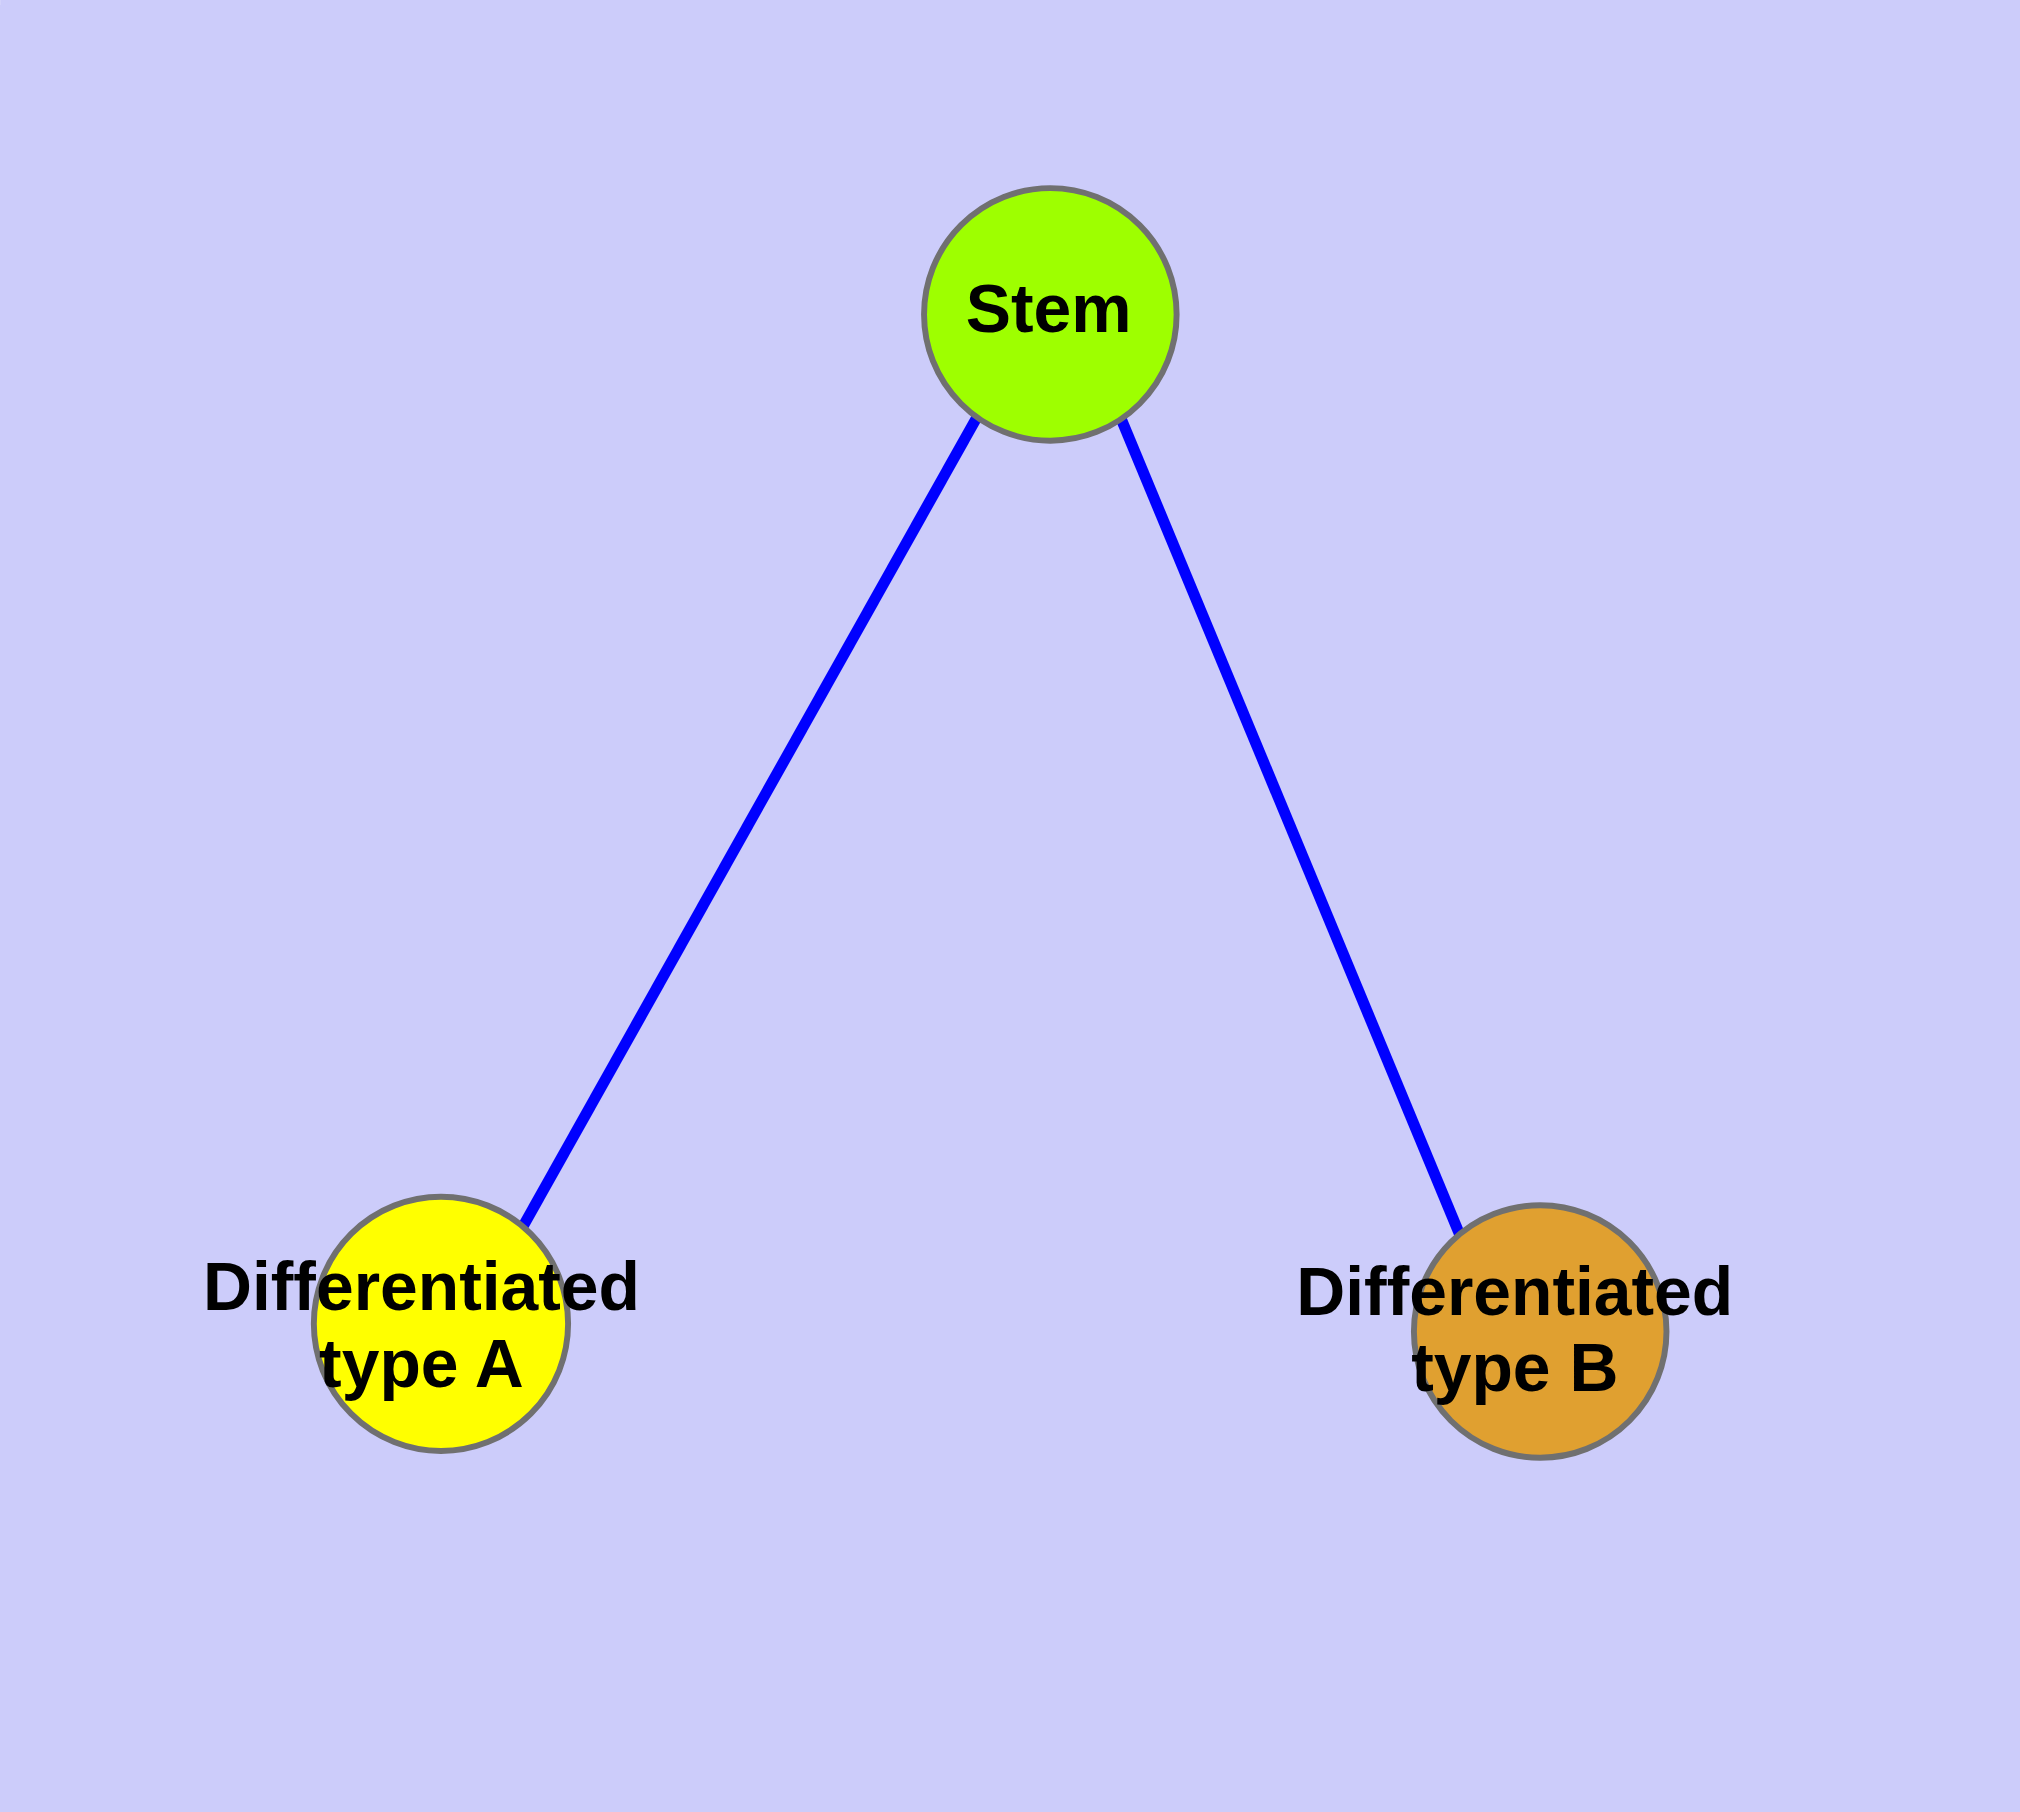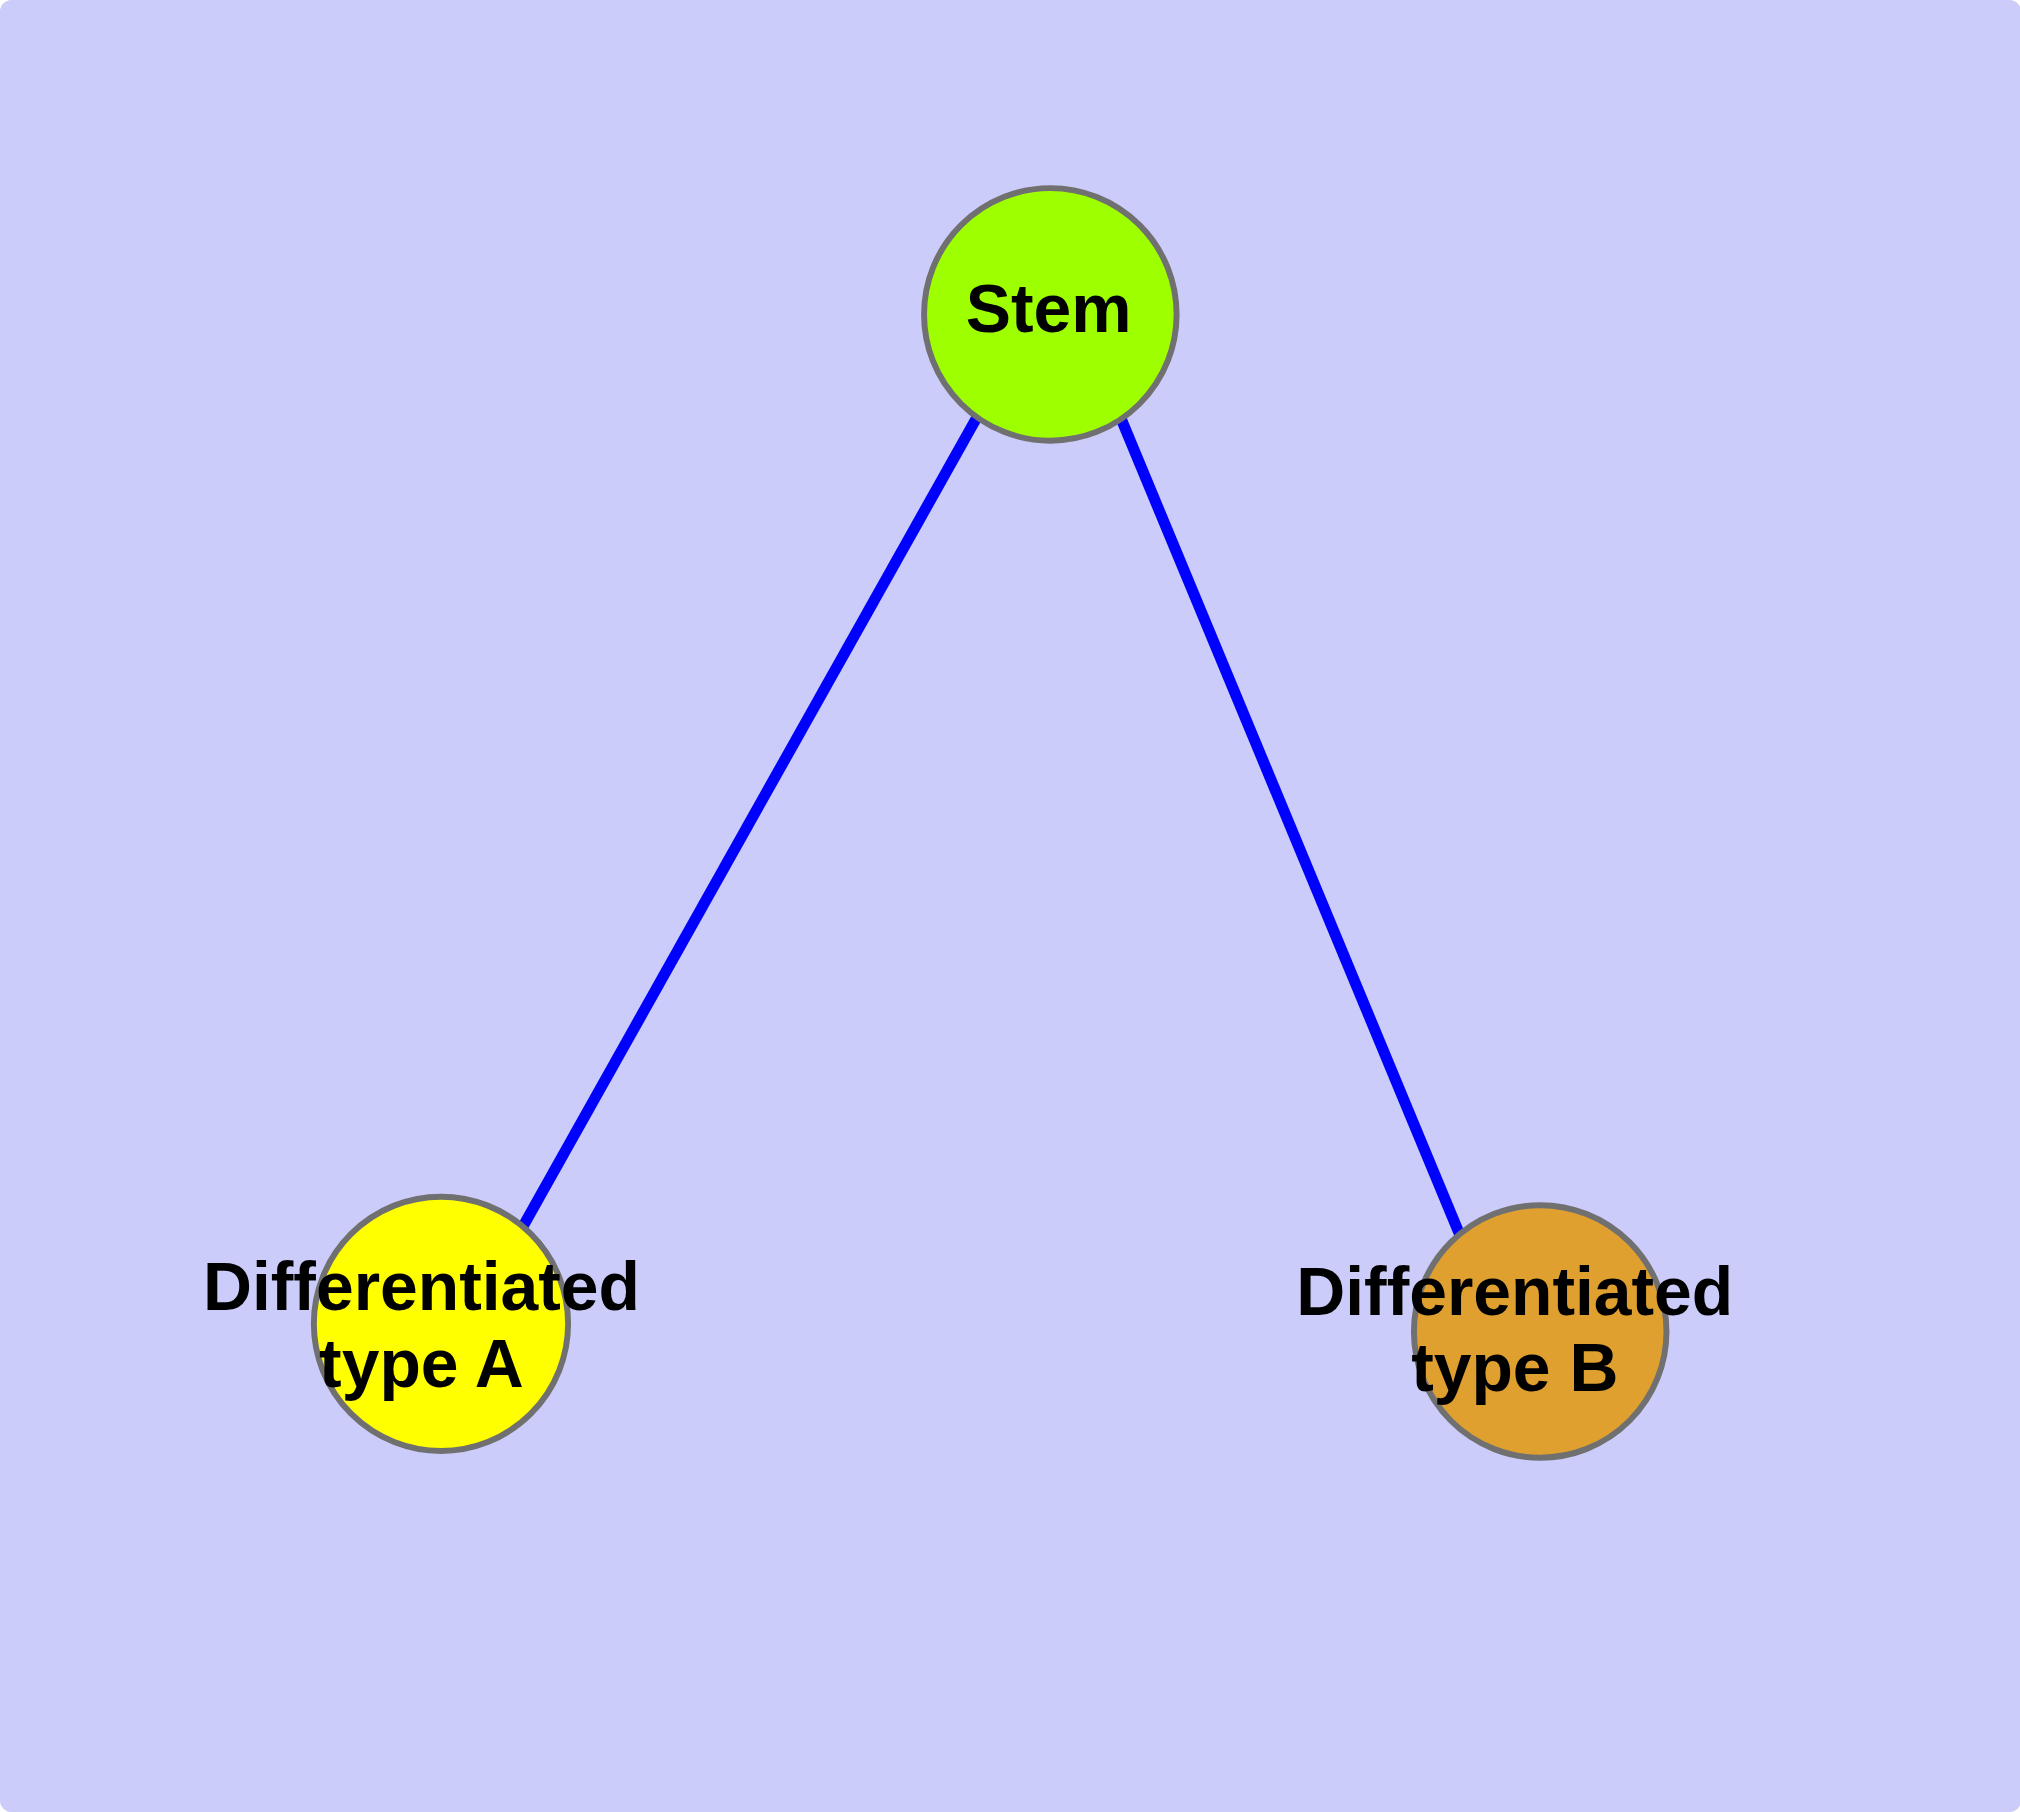--- a/index.html
+++ b/index.html
@@ -10,21 +10,20 @@
   }
   body {
     font-family: "Liberation Sans", sans-serif;
   }
   #canvas-wrap {
     position: relative;
     width: 2021px;
     height: 1812px;
     overflow: hidden;
     background: #ccccfa;
-    border-radius: 12px;
   }
   #graph-svg {
     position: absolute;
     left: 0;
     top: 0;
     width: 2021px;
     height: 1812px;
     display: block;
   }
   .node-circle {

